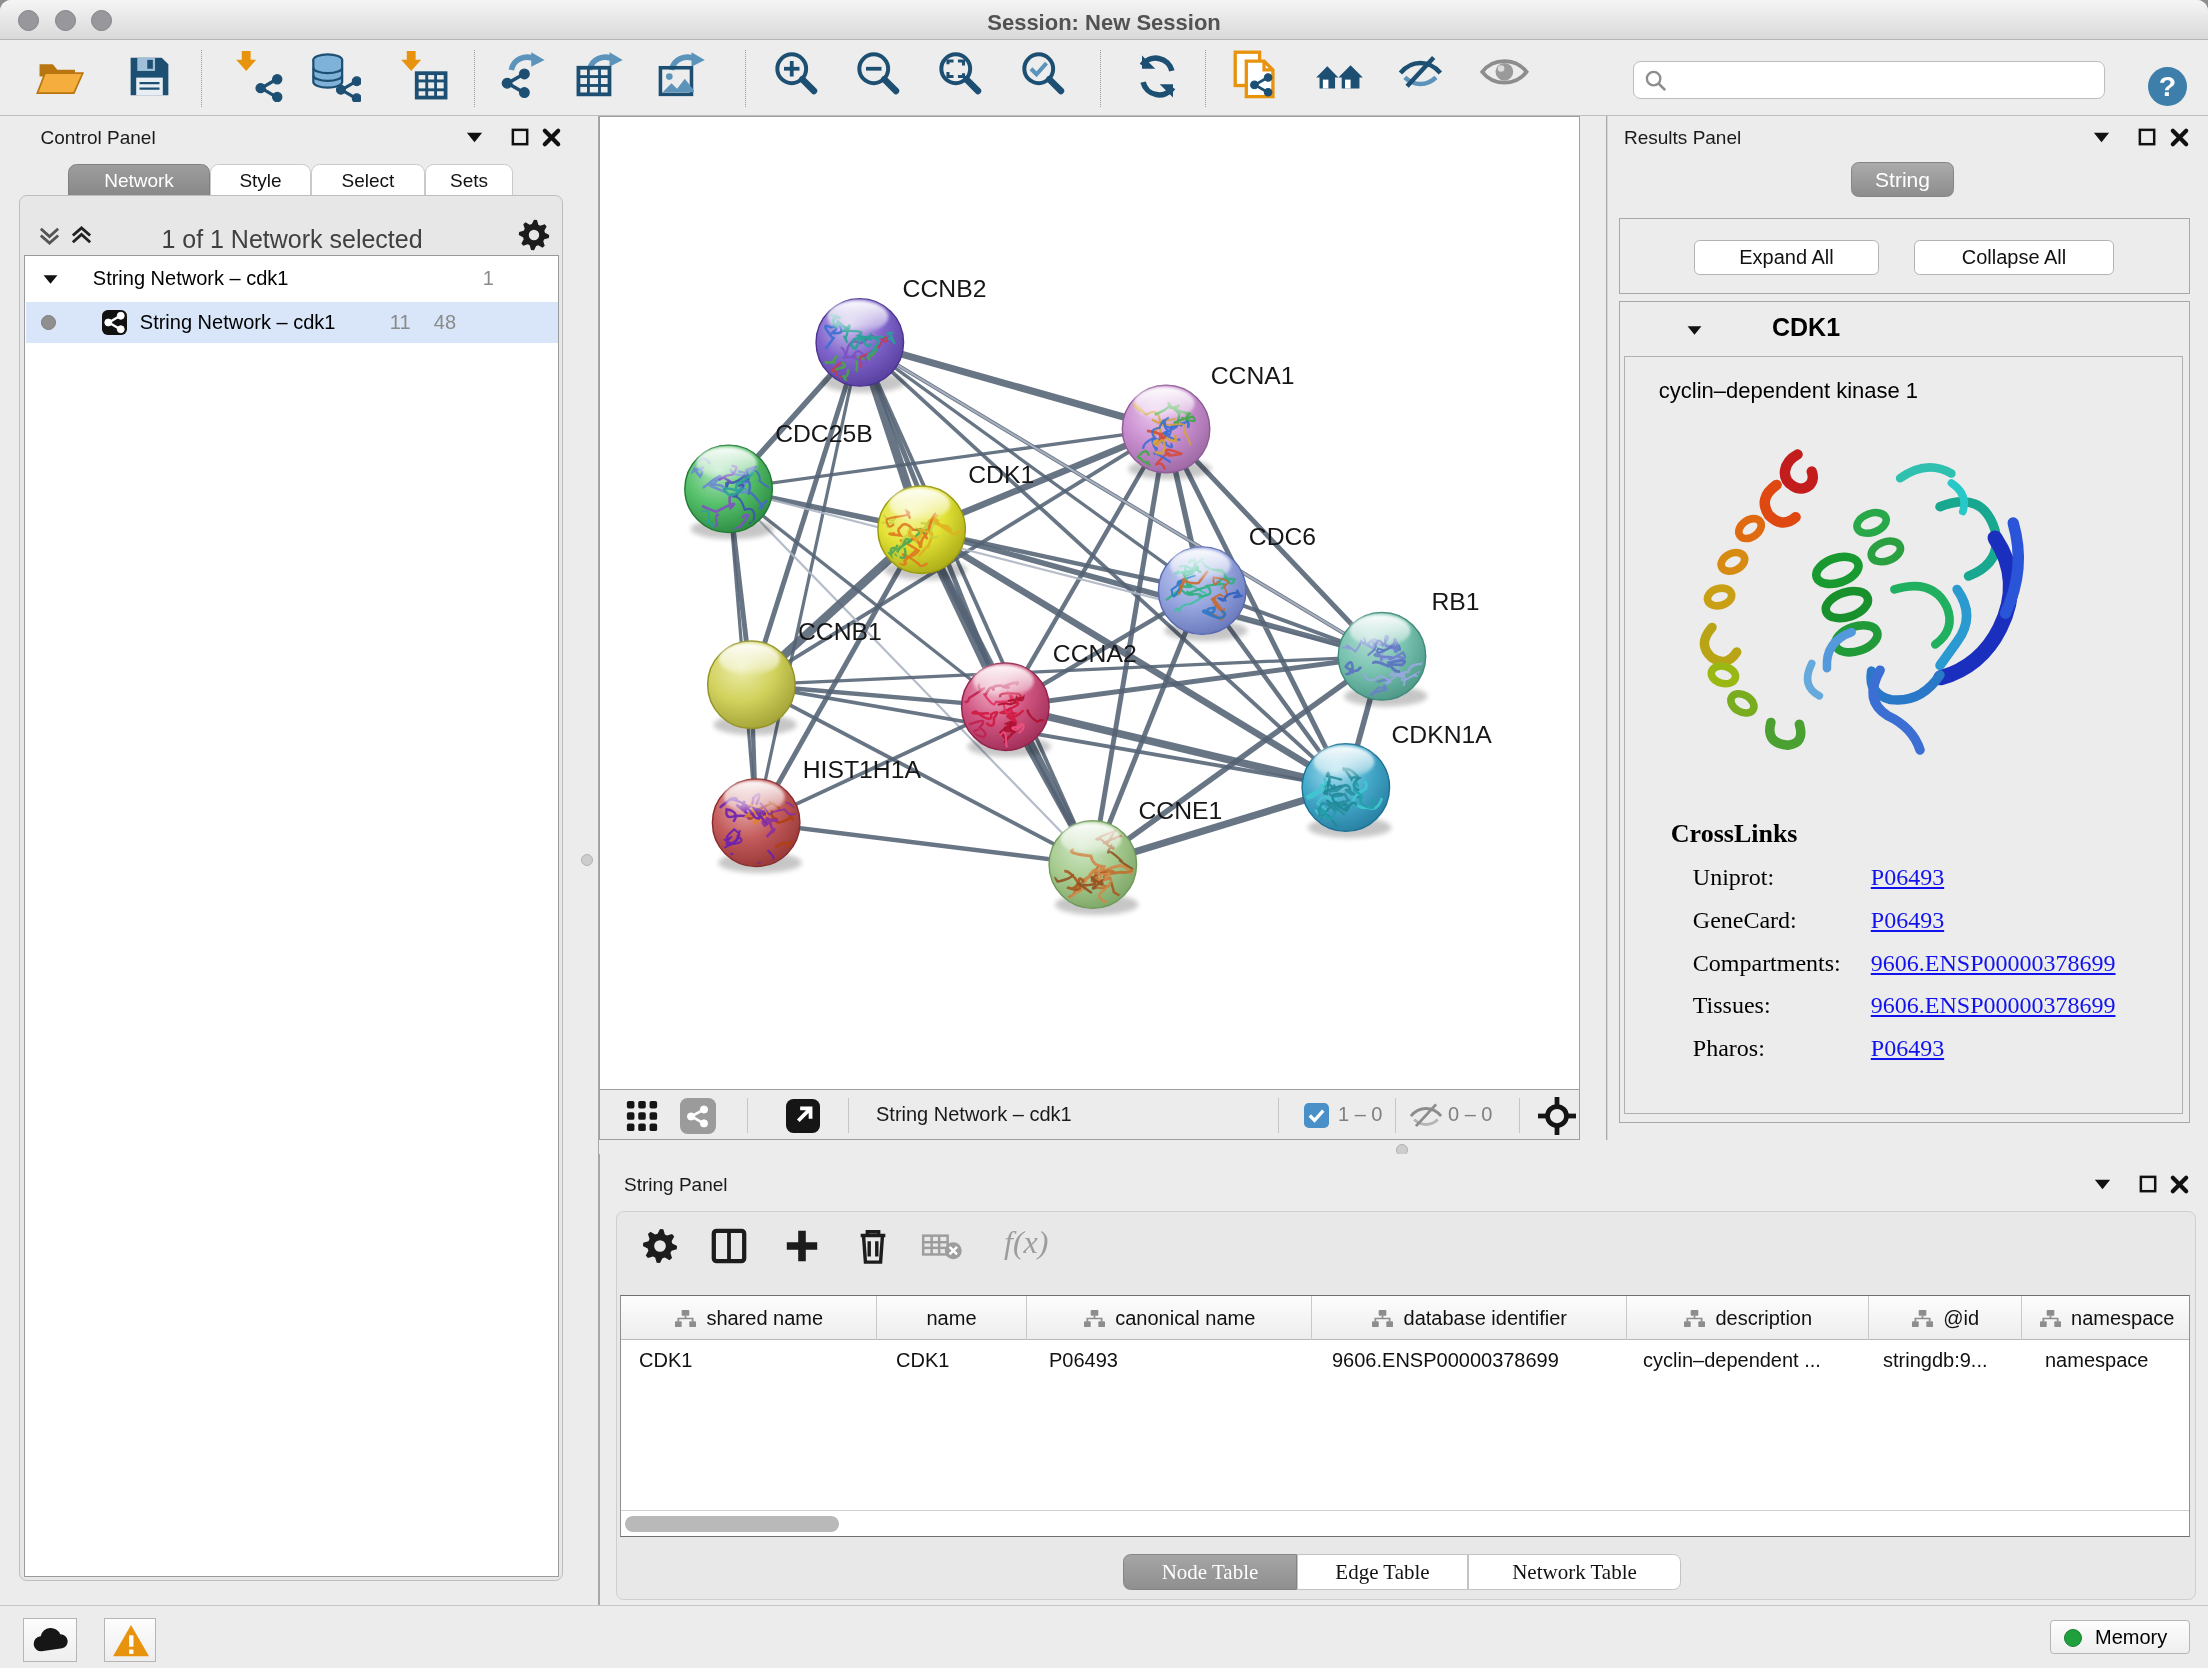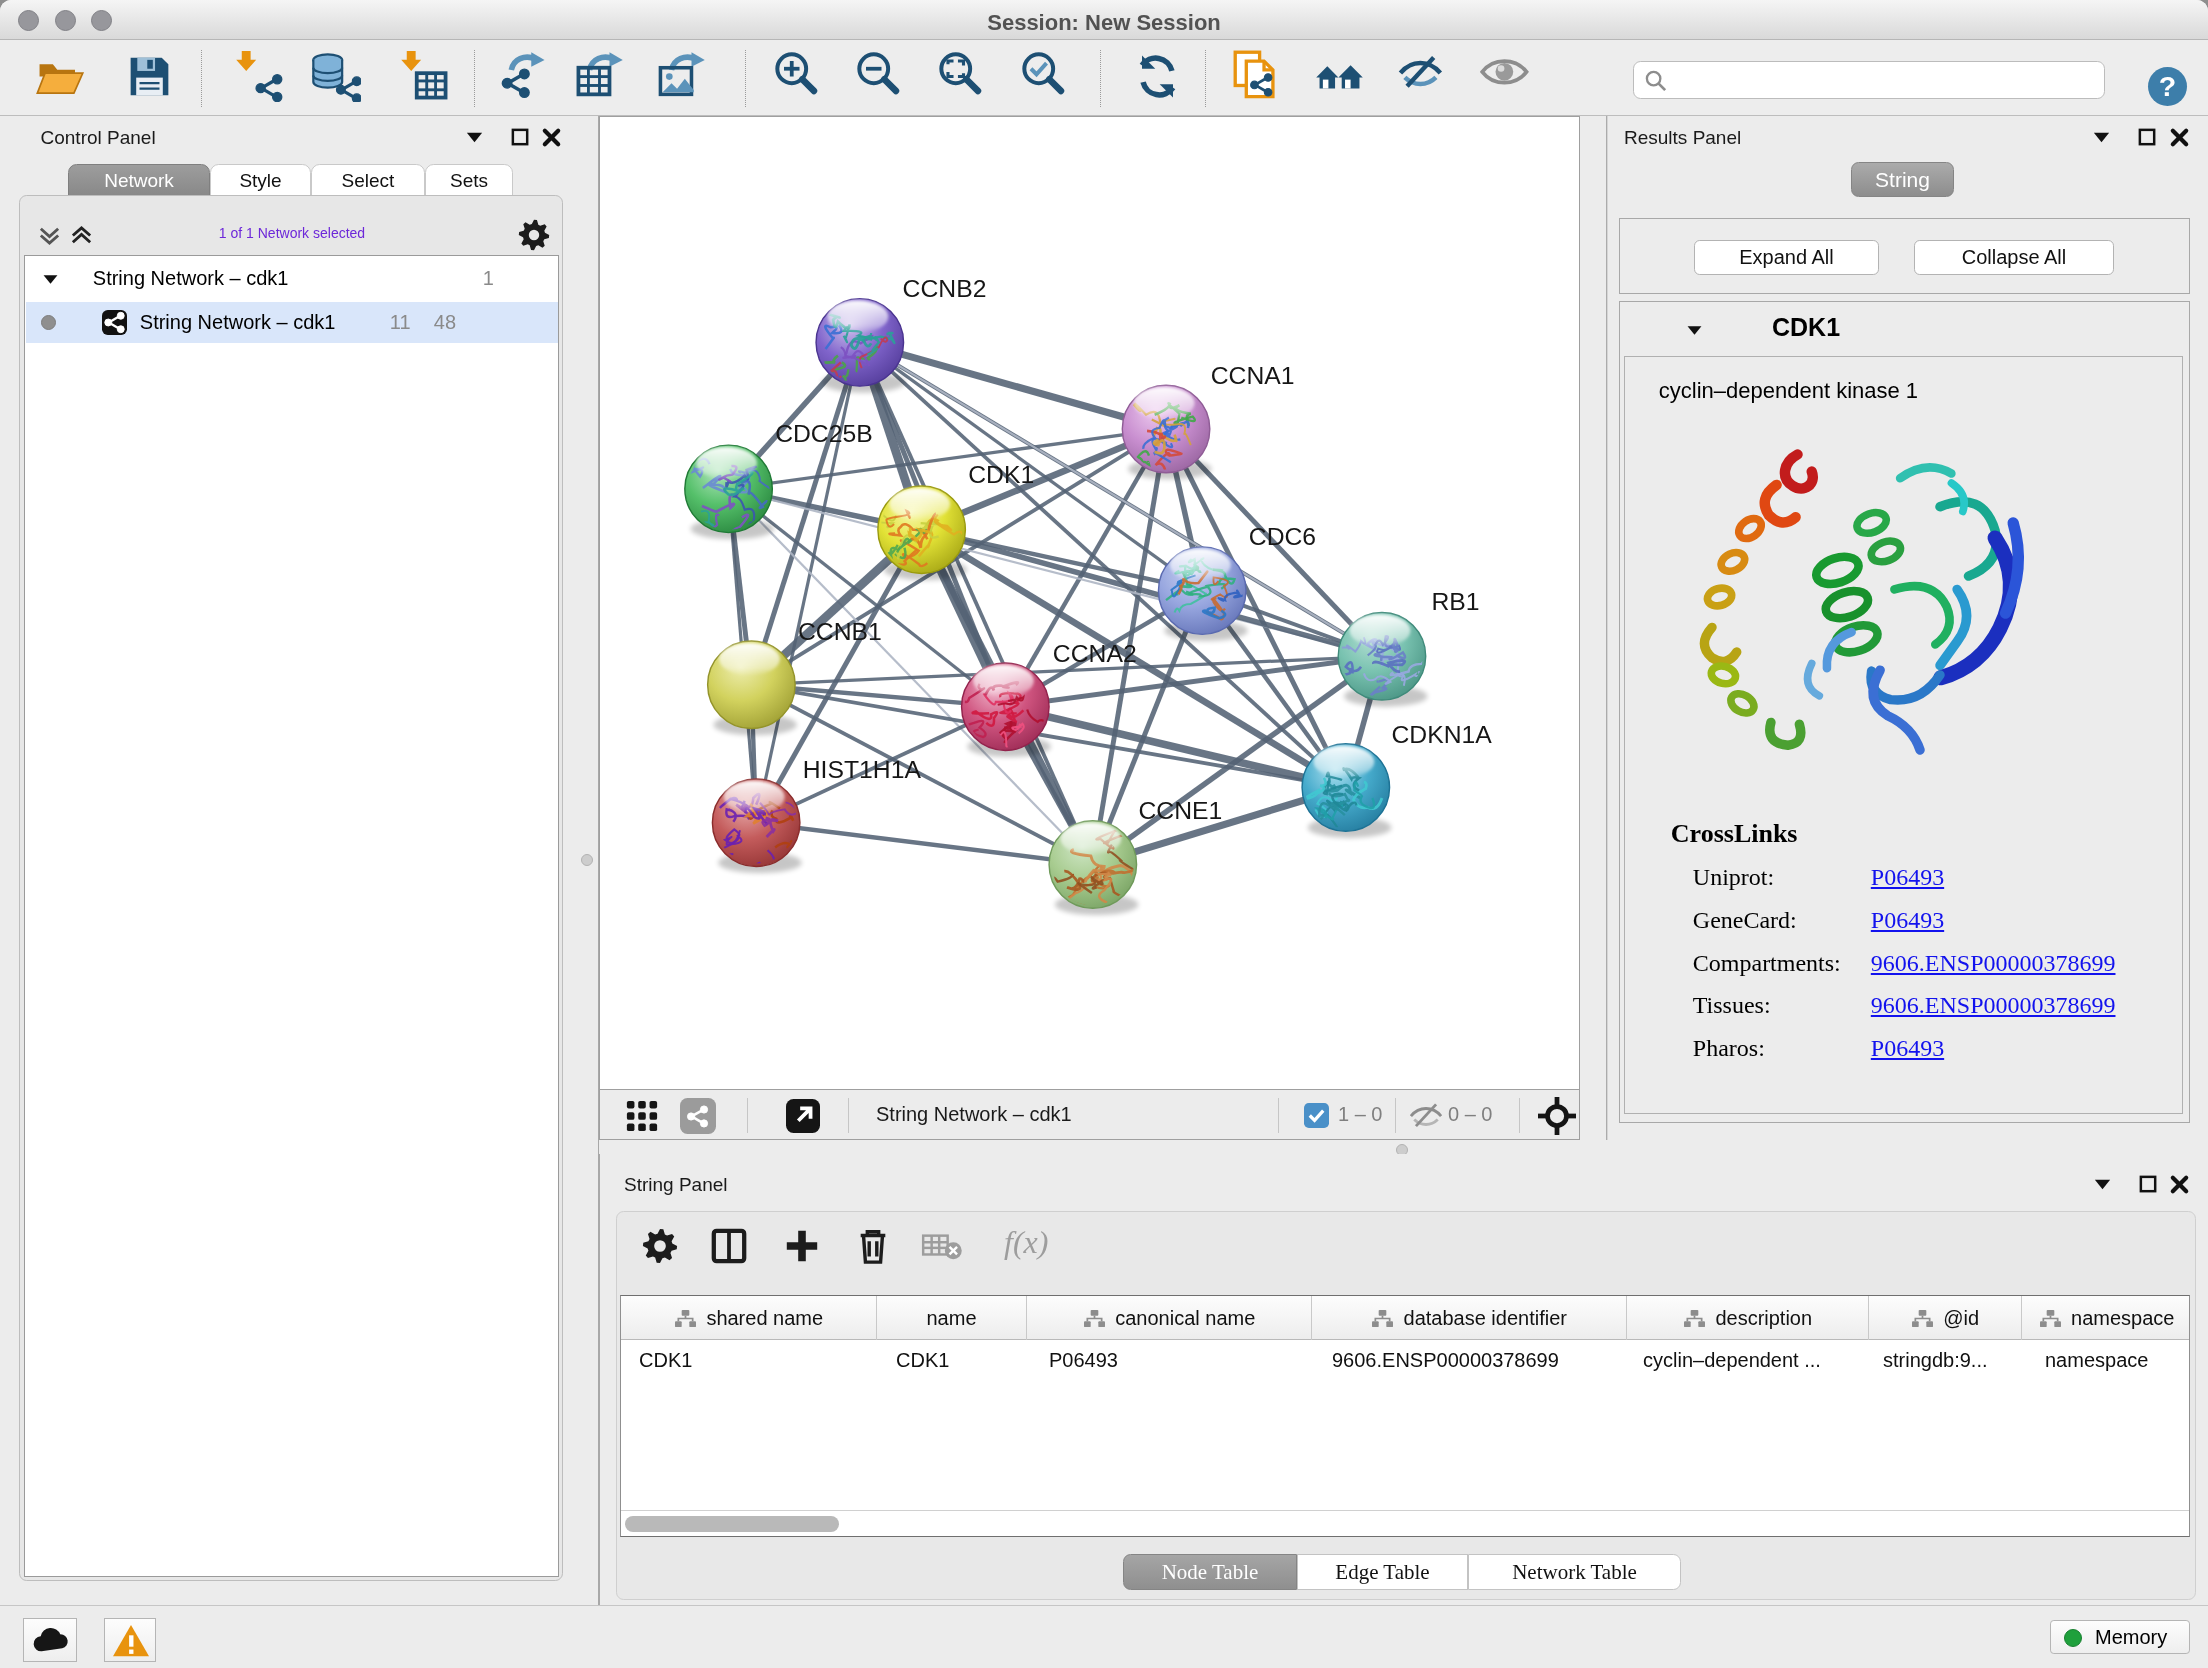--- a/index.html
+++ b/index.html
@@ -246,21 +246,21 @@
   <div class="tab" style="left:210px;width:101px">Style</div>
   <div class="tab" style="left:311px;width:114px">Select</div>
   <div class="tab" style="left:425px;width:88px">Sets</div>
   <div class="ctrlbody">
     <svg width="25" height="25" viewBox="0 0 26 26" style="position:absolute;left:17px;top:27px">
         <path d="M4,6 l9,8 9,-8 M4,13 l9,8 9,-8" fill="none" stroke="#555" stroke-width="3"></path>
       </svg>
     <svg width="25" height="25" viewBox="0 0 26 26" style="position:absolute;left:49px;top:27px">
         <path d="M4,20 l9,-8 9,8 M4,13 l9,-8 9,8" fill="none" stroke="#222" stroke-width="3"></path>
       </svg>
-    <div style="position:absolute;left:0;top:28.5px;width:544px;text-align:center;font-size:14px;color:#6d28d9">1 of 1 Network selected</div>
+    <div style="position:absolute;left:0;top:28.5px;width:544px;text-align:center;font-size:25px;color:#404040">1 of 1 Network selected</div>
     <svg width="32" height="32" viewBox="0 0 40 40" style="position:absolute;left:498px;top:23px">
         <path fill="#1c1c1c" fill-rule="evenodd" d="M20.0,1.0 L23.7,1.4 L25.4,7.1 L27.8,8.4 L33.4,6.6 L35.8,9.4 L32.9,14.6 L33.7,17.3 L39.0,20.0 L38.6,23.7 L32.9,25.4 L31.6,27.8 L33.4,33.4 L30.6,35.8 L25.4,32.9 L22.7,33.7 L20.0,39.0 L16.3,38.6 L14.6,32.9 L12.2,31.6 L6.6,33.4 L4.2,30.6 L7.1,25.4 L6.3,22.7 L1.0,20.0 L1.4,16.3 L7.1,14.6 L8.4,12.2 L6.6,6.6 L9.4,4.2 L14.6,7.1 L17.3,6.3 Z M26.5,20.0 A6.5,6.5 0 1,0 13.5,20.0 A6.5,6.5 0 1,0 26.5,20.0 Z"></path>
       </svg>
     <div class="treebox">
       <div class="netrow" style="top:2.9px">
         <svg width="19" height="19" viewBox="0 0 22 22" style="position:absolute;left:15px;top:11.4px">
             <path d="M3,6 h16 l-8,10 z" fill="#111"></path>
           </svg>
         <span style="position:absolute;left:67px;top:8.6px;font-size:20px">String Network – cdk1</span>
         <span class="grayt" style="position:absolute;left:457px;top:8.6px;font-size:20px">1</span>

